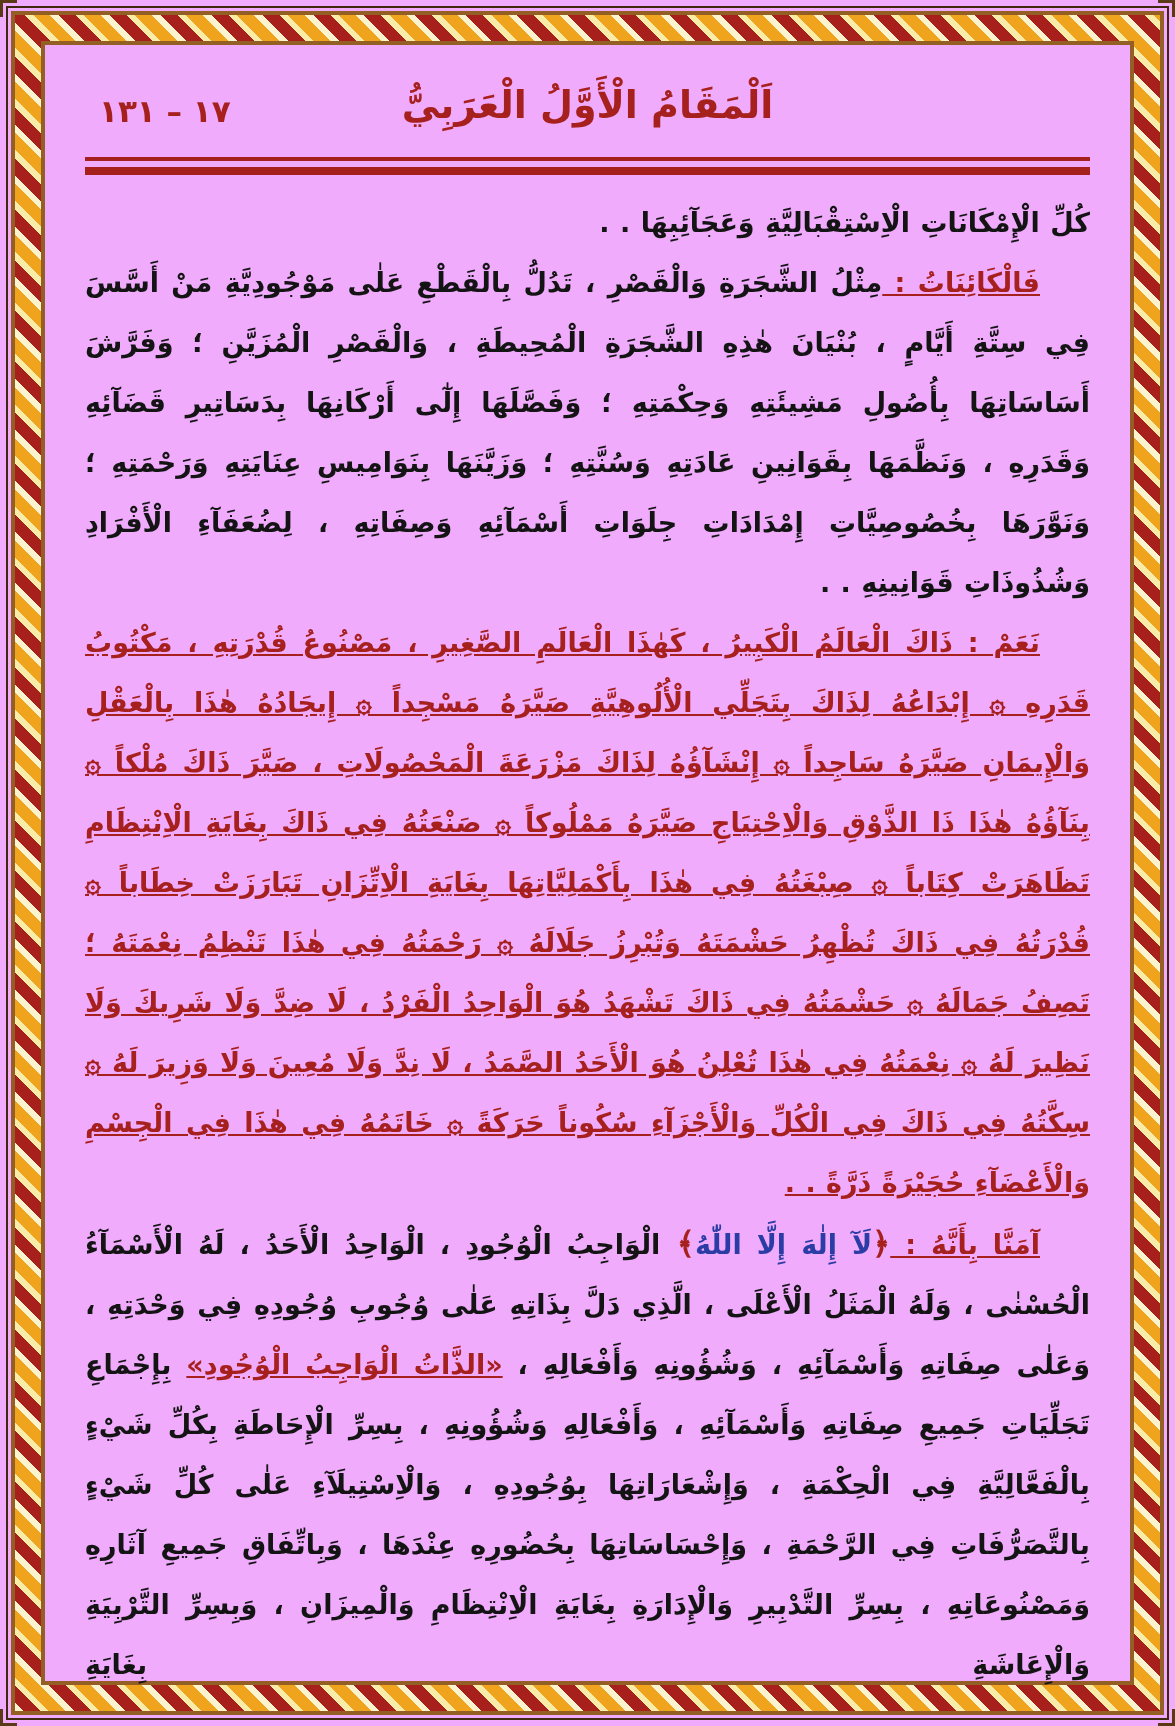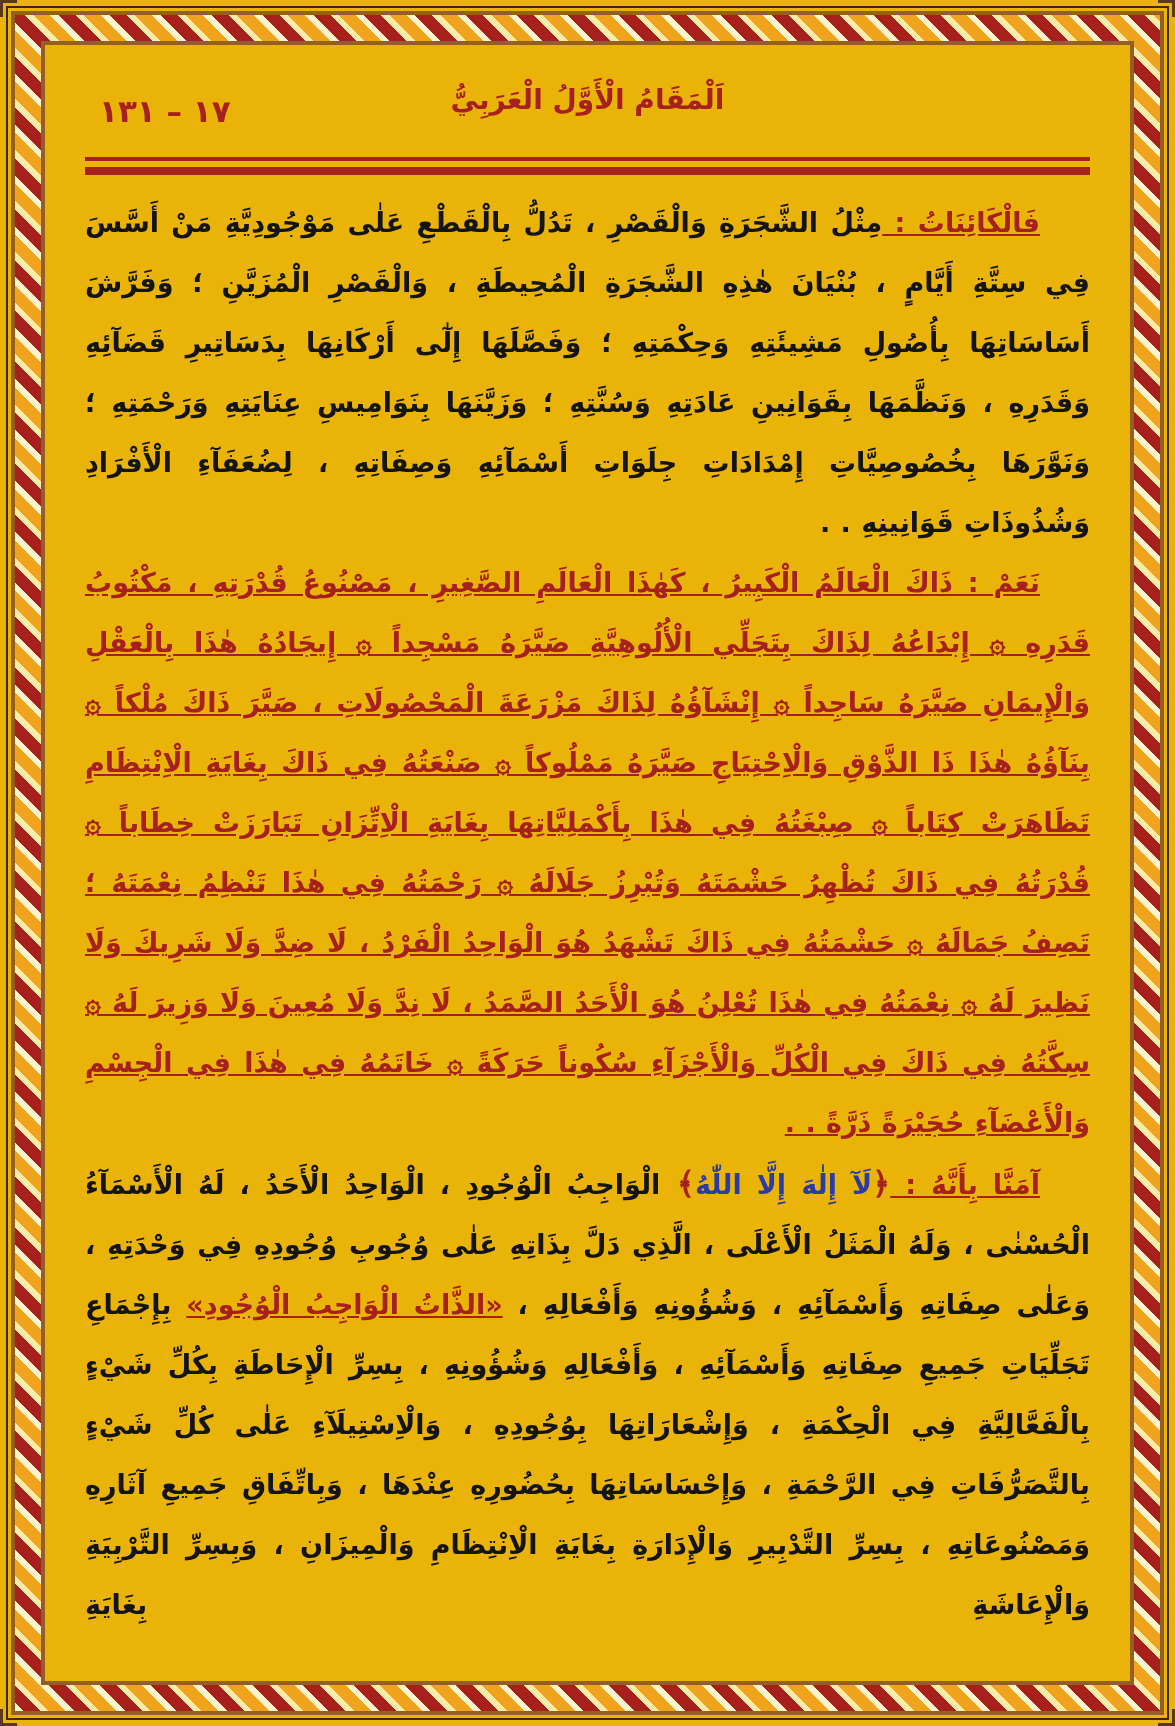--- a/index.html
+++ b/index.html
@@ -1,20 +1,20 @@
 <!DOCTYPE html>
 <html lang="ar" style="--red: #a6201e; --blue: #2b3da5; --black: #141414;"><head>
 <meta charset="utf-8">
 <style>
   html,body { margin:0; padding:0; background:#e8e8e8; }
   .page {
     position:relative;
     width:1175px; height:1726px;
     margin:0 auto;
-    background:#eab308;
+    background:#f0abfc;
     font-family:"DejaVu Sans", sans-serif;
     overflow:hidden;
   }
   
   .frame-line   { position:absolute; inset:6px;  border:2px solid #40280e; pointer-events:none; }
   .frame-rail-o { position:absolute; inset:11px; border:4px solid #935f24; pointer-events:none; }
   .frame-band   {
     position:absolute; inset:15px;
     border:26px solid transparent;
     border-image: repeating-linear-gradient(45deg,
@@ -41,21 +41,21 @@
   .page-ref {
     position:absolute; left:14px; top:18px;
     direction:rtl;
     font-size:31px; font-weight:bold;
     color:var(--red);
     letter-spacing:1px;
   }
   .doc-title {
     position:absolute; left:0; right:0; top:8px;
     text-align:center;
-    font-size:28px; font-weight:bold;
+    font-size:38px; font-weight:bold;
     color:var(--red);
   }
   .double-rule {
     height:6px;
     border-top:4px solid var(--red);
     border-bottom:8px solid var(--red);
     margin-top:4px;
   }
   .body-text { margin-top:18px; }
   .para {
@@ -90,19 +90,20 @@
   <div class="content">
 
     <div class="header">
       <div class="page-ref">١٧ – ١٣١</div>
       <div class="doc-title">اَلْمَقَامُ الْأَوَّلُ الْعَرَبِيُّ</div>
     </div>
 
     <div class="double-rule"></div>
 
     <div class="body-text">
+        <p class="para"><span class="seg-black">كُلِّ الْإِمْكَانَاتِ الْاِسْتِقْبَالِيَّةِ وَعَجَآئِبِهَا . .</span></p>
         <p class="para indent"><span class="seg-red">فَالْكَائِنَاتُ : </span><span class="seg-black">مِثْلُ الشَّجَرَةِ وَالْقَصْرِ ، تَدُلُّ بِالْقَطْعِ عَلٰى مَوْجُودِيَّةِ مَنْ أَسَّسَ فِي سِتَّةِ أَيَّامٍ ، بُنْيَانَ هٰذِهِ الشَّجَرَةِ الْمُحِيطَةِ ، وَالْقَصْرِ الْمُزَيَّنِ ؛ وَفَرَّشَ أَسَاسَاتِهَا بِأُصُولِ مَشِيئَتِهِ وَحِكْمَتِهِ ؛ وَفَصَّلَهَا إِلٰٓى أَرْكَانِهَا بِدَسَاتِيرِ قَضَآئِهِ وَقَدَرِهِ ، وَنَظَّمَهَا بِقَوَانِينِ عَادَتِهِ وَسُنَّتِهِ ؛ وَزَيَّنَهَا بِنَوَامِيسِ عِنَايَتِهِ وَرَحْمَتِهِ ؛ وَنَوَّرَهَا بِخُصُوصِيَّاتِ إِمْدَادَاتِ جِلَوَاتِ أَسْمَآئِهِ وَصِفَاتِهِ ، لِضُعَفَآءِ الْأَفْرَادِ وَشُذُوذَاتِ قَوَانِينِهِ . .</span></p>
         <p class="para indent"><span class="seg-red">نَعَمْ : ذَاكَ الْعَالَمُ الْكَبِيرُ ، كَهٰذَا الْعَالَمِ الصَّغِيرِ ، مَصْنُوعُ قُدْرَتِهِ ، مَكْتُوبُ قَدَرِهِ ۞ إِبْدَاعُهُ لِذَاكَ بِتَجَلِّي الْأُلُوهِيَّةِ صَيَّرَهُ مَسْجِداً ۞ إِيجَادُهُ هٰذَا بِالْعَقْلِ وَالْإِيمَانِ صَيَّرَهُ سَاجِداً ۞ إِنْشَآؤُهُ لِذَاكَ مَزْرَعَةَ الْمَحْصُولَاتِ ، صَيَّرَ ذَاكَ مُلْكاً ۞ بِنَآؤُهُ هٰذَا ذَا الذَّوْقِ وَالْاِحْتِيَاجِ صَيَّرَهُ مَمْلُوكاً ۞ صَنْعَتُهُ فِي ذَاكَ بِغَايَةِ الْاِنْتِظَامِ تَظَاهَرَتْ كِتَاباً ۞ صِبْغَتُهُ فِي هٰذَا بِأَكْمَلِيَّاتِهَا بِغَايَةِ الْاِتِّزَانِ تَبَارَزَتْ خِطَاباً ۞ قُدْرَتُهُ فِي ذَاكَ تُظْهِرُ حَشْمَتَهُ وَتُبْرِزُ جَلَالَهُ ۞ رَحْمَتُهُ فِي هٰذَا تَنْظِمُ نِعْمَتَهُ ؛ تَصِفُ جَمَالَهُ ۞ حَشْمَتُهُ فِي ذَاكَ تَشْهَدُ هُوَ الْوَاحِدُ الْفَرْدُ ، لَا ضِدَّ وَلَا شَرِيكَ وَلَا نَظِيرَ لَهُ ۞ نِعْمَتُهُ فِي هٰذَا تُعْلِنُ هُوَ الْأَحَدُ الصَّمَدُ ، لَا نِدَّ وَلَا مُعِينَ وَلَا وَزِيرَ لَهُ ۞ سِكَّتُهُ فِي ذَاكَ فِي الْكُلِّ وَالْأَجْزَآءِ سُكُوناً حَرَكَةً ۞ خَاتَمُهُ فِي هٰذَا فِي الْجِسْمِ وَالْأَعْضَآءِ حُجَيْرَةً ذَرَّةً . .</span></p>
         <p class="para indent fill-last"><span class="seg-red">آمَنَّا بِأَنَّهُ : </span><span class="seg-bracket">﴿</span><span class="seg-blue">لَآ إِلٰهَ إِلَّا اللّٰهُ</span><span class="seg-bracket">﴾ </span><span class="seg-black">الْوَاجِبُ الْوُجُودِ ، الْوَاحِدُ الْأَحَدُ ، لَهُ الْأَسْمَآءُ الْحُسْنٰى ، وَلَهُ الْمَثَلُ الْأَعْلَى ، الَّذِي دَلَّ بِذَاتِهِ عَلٰى وُجُوبِ وُجُودِهِ فِي وَحْدَتِهِ ، وَعَلٰى صِفَاتِهِ وَأَسْمَآئِهِ ، وَشُؤُونِهِ وَأَفْعَالِهِ ، </span><span class="seg-red">«الذَّاتُ الْوَاجِبُ الْوُجُودِ»</span><span class="seg-black"> بِإِجْمَاعِ تَجَلِّيَاتِ جَمِيعِ صِفَاتِهِ وَأَسْمَآئِهِ ، وَأَفْعَالِهِ وَشُؤُونِهِ ، بِسِرِّ الْإِحَاطَةِ بِكُلِّ شَيْءٍ بِالْفَعَّالِيَّةِ فِي الْحِكْمَةِ ، وَإِشْعَارَاتِهَا بِوُجُودِهِ ، وَالْاِسْتِيلَآءِ عَلٰى كُلِّ شَيْءٍ بِالتَّصَرُّفَاتِ فِي الرَّحْمَةِ ، وَإِحْسَاسَاتِهَا بِحُضُورِهِ عِنْدَهَا ، وَبِاتِّفَاقِ جَمِيعِ آثَارِهِ وَمَصْنُوعَاتِهِ ، بِسِرِّ التَّدْبِيرِ وَالْإِدَارَةِ بِغَايَةِ الْاِنْتِظَامِ وَالْمِيزَانِ ، وَبِسِرِّ التَّرْبِيَةِ وَالْإِعَاشَةِ بِغَايَةِ</span></p>
       </div>
 
   </div>
 </div>
 
 </body></html>

